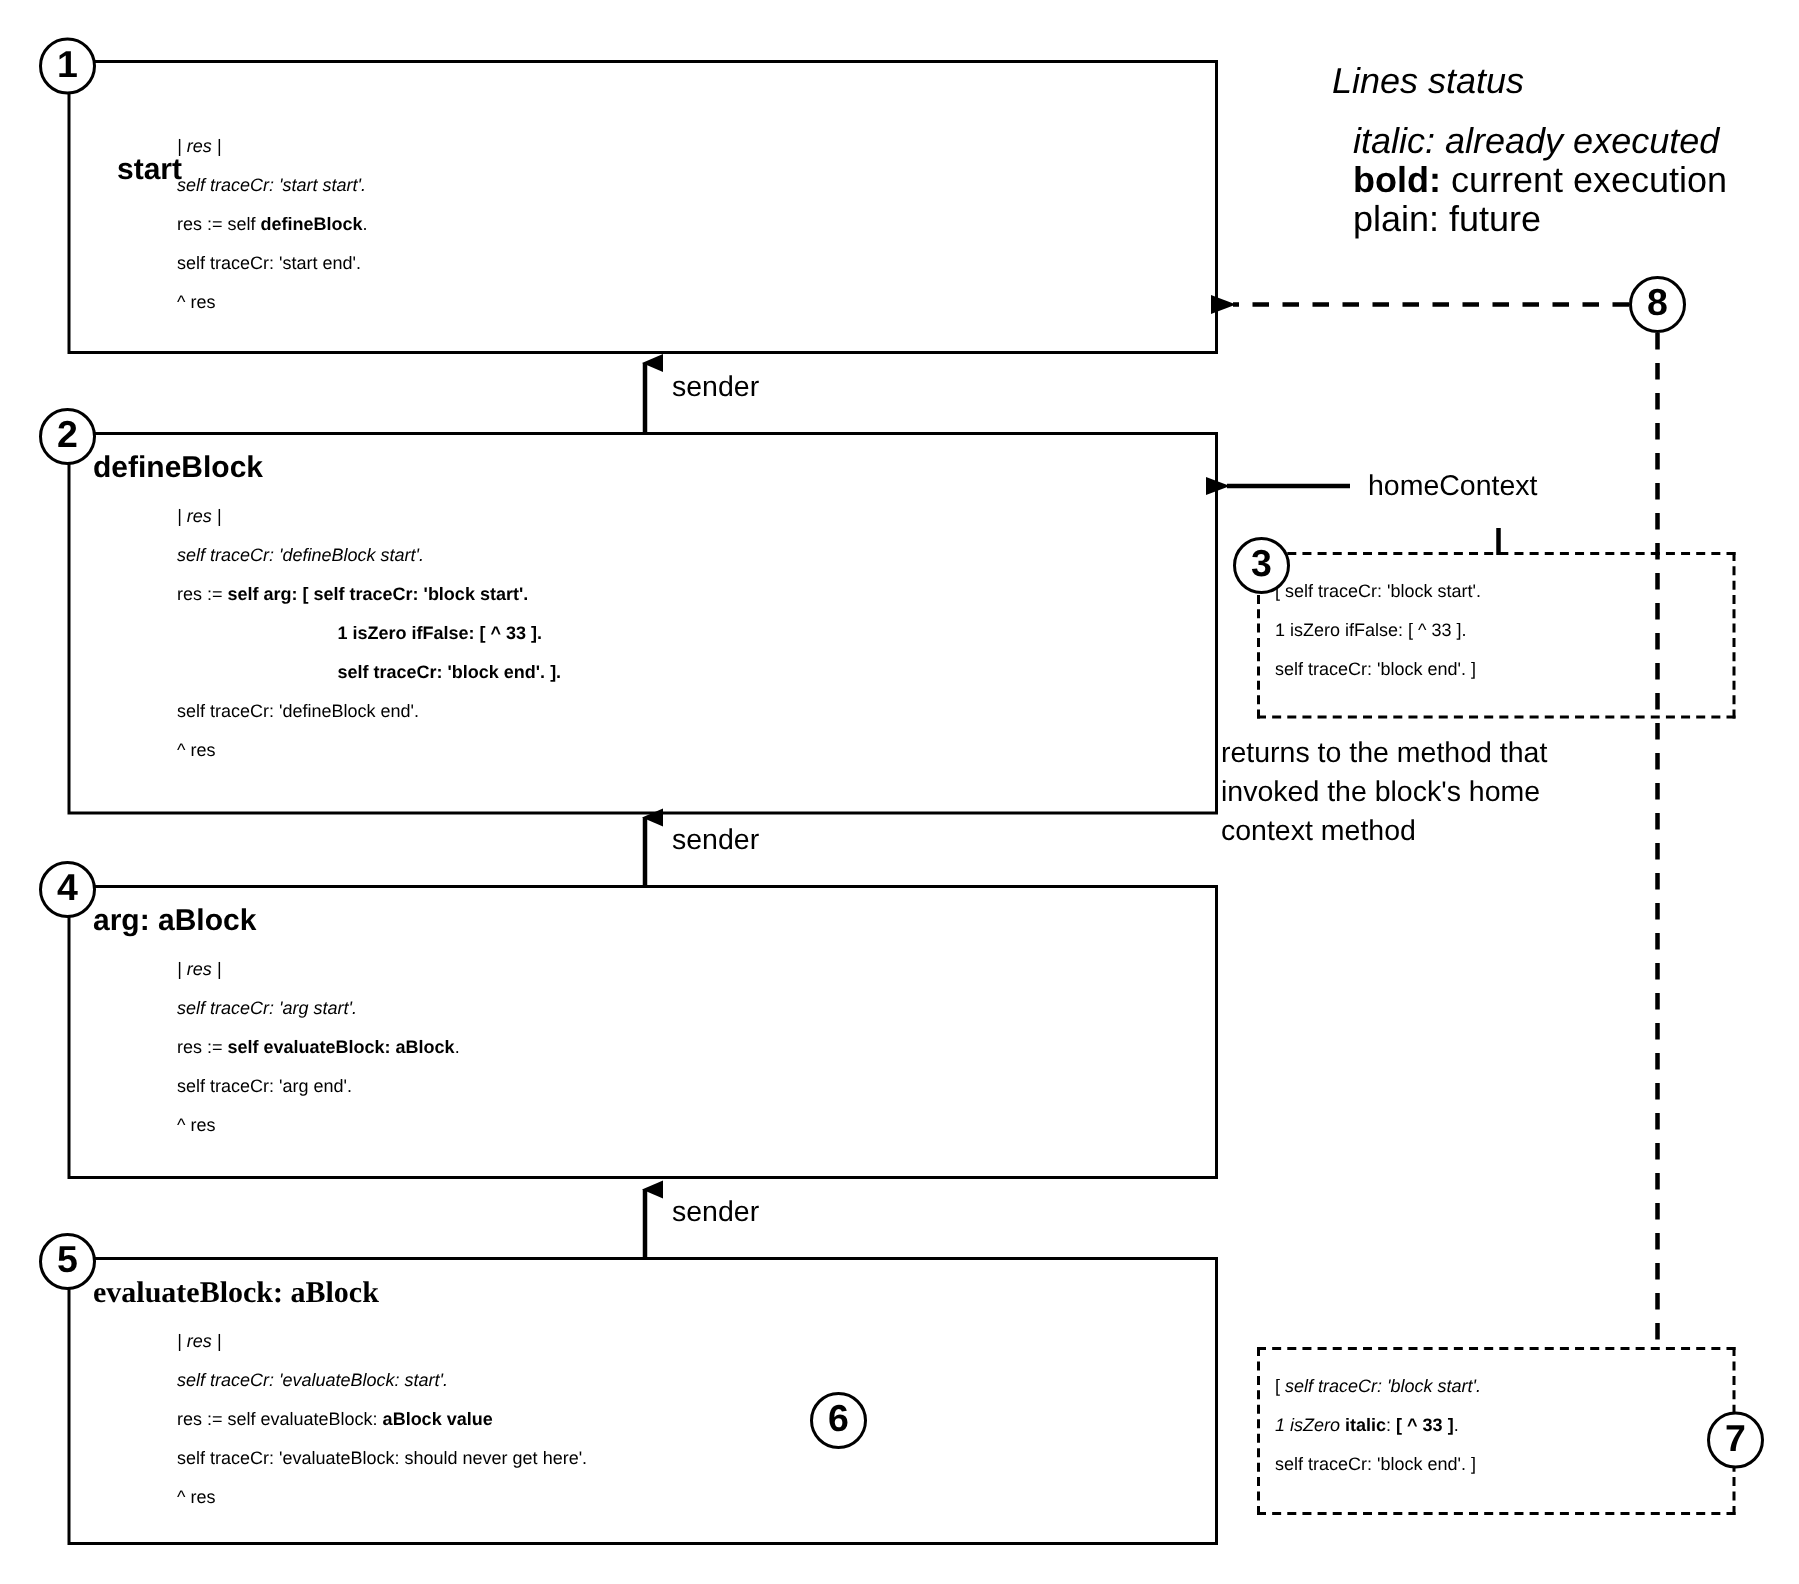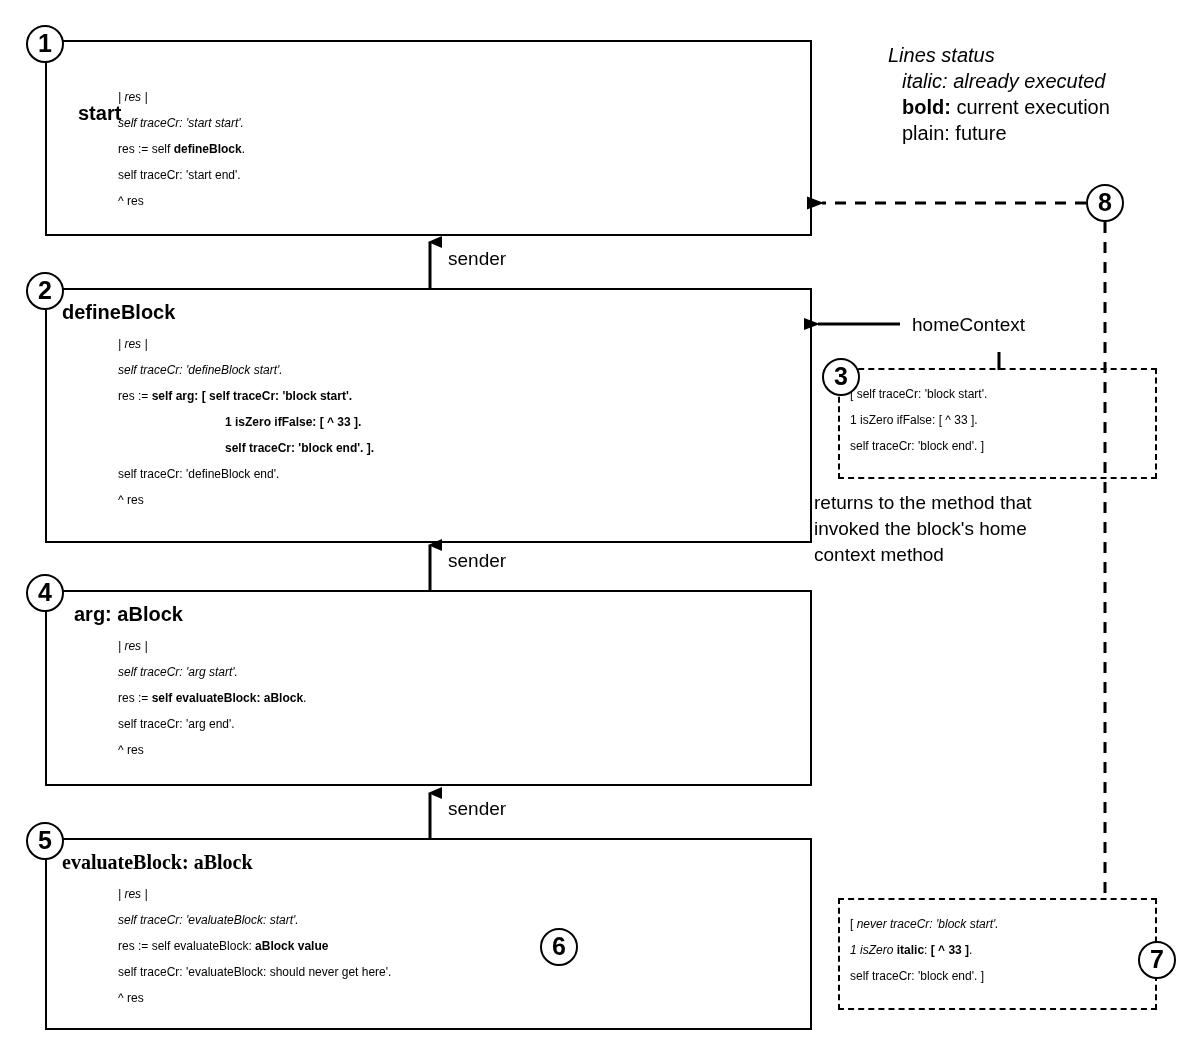--- a/index.html
+++ b/index.html
@@ -15,21 +15,21 @@
   .bd{font-weight:bold;}
 
   .dbox{position:absolute;border:2.5px dashed #000;background:#fff;box-sizing:border-box;}
 
   .badge{position:absolute;width:38px;height:38px;border:2.5px solid #000;border-radius:50%;
          background:#fff;box-sizing:border-box;text-align:center;font-weight:bold;
          font-size:25px;line-height:33px;z-index:6;}
 
   .label{position:absolute;font-size:19px;line-height:24px;white-space:nowrap;}
 
-  .legend{position:absolute;font-size:20px;line-height:26px;white-space:nowrap;}
+  .legend{position:absolute;font-size:24px;line-height:26px;white-space:nowrap;}
   .legend .l0{font-style:italic;}
 
   svg.ov{position:absolute;left:0;top:0;width:1199px;height:1056px;pointer-events:none;z-index:3;}
 </style>
 </head>
 <body>
 
 <div id="stage">
 
   <svg class="ov" viewBox="0 0 1199 1056">
@@ -74,21 +74,21 @@
   </div>
   <div class="codeline" style="left:118px;top:163px;">
     <span>self traceCr: 'start end'.</span>
   </div>
   <div class="codeline" style="left:118px;top:189px;">
     <span>^ res</span>
   </div>
 
   <div class="legend" style="left:888px;top:42px;">
     <div class="l0">Lines status</div>
-    <div style="padding-left:14px;">
+    <div style="padding-left:14px;margin-top:14px;">
       <div>
         <span class="it"><span>italic:</span><span> already executed</span></span>
       </div>
       <div>
         <span class="bd">bold:</span><span> current execution</span>
       </div>
       <div>
         <span>plain:</span><span> future</span>
       </div>
     </div>
@@ -140,21 +140,21 @@
   <div class="label" style="left:814px;top:490px;line-height:26px;">
     <div>returns to the method that</div>
     <div>invoked the block's home</div>
     <div>context method</div>
   </div>
 
   <div class="label" style="left:448px;top:549px;">sender</div>
 
   <div class="mbox" style="left:45px;top:590px;width:767px;height:196px;"></div>
   <div class="badge" style="left:26px;top:574px;">4</div>
-  <div class="msig" style="left:62px;top:603px;margin-left:12px;">arg: aBlock</div>
+  <div class="msig" style="left:62px;top:603px;">arg: aBlock</div>
   <div class="codeline" style="left:118px;top:634px;">
     <span class="it">| res |</span>
   </div>
   <div class="codeline" style="left:118px;top:660px;">
     <span class="it">self traceCr: 'arg start'.</span>
   </div>
   <div class="codeline" style="left:118px;top:686px;">
     <span>res := </span><span class="bd">self evaluateBlock: aBlock</span><span>.</span>
   </div>
   <div class="codeline" style="left:118px;top:712px;">
@@ -181,21 +181,21 @@
   <div class="badge" style="left:540px;top:928px;">6</div>
   <div class="codeline" style="left:118px;top:960px;">
     <span>self traceCr: 'evaluateBlock: should never get here'.</span>
   </div>
   <div class="codeline" style="left:118px;top:986px;">
     <span>^  res</span>
   </div>
 
   <div class="dbox" style="left:838px;top:898px;width:319px;height:112px;"></div>
   <div class="codeline" style="left:850px;top:912px;">
-    <span>[ </span><span class="it">never traceCr: 'block start'.</span>
+    <span>[ </span><span class="it">self traceCr: 'block start'.</span>
   </div>
   <div class="codeline" style="left:850px;top:938px;">
     <span class="it">1 isZero</span><span> </span><span class="bd">italic</span><span>: </span><span class="bd">[ ^ 33 ]</span><span>.</span>
   </div>
   <div class="codeline" style="left:850px;top:964px;">
     <span>self traceCr: 'block end'. ]</span>
   </div>
   <div class="badge" style="left:1138px;top:941px;">7</div>
 
 </div>

